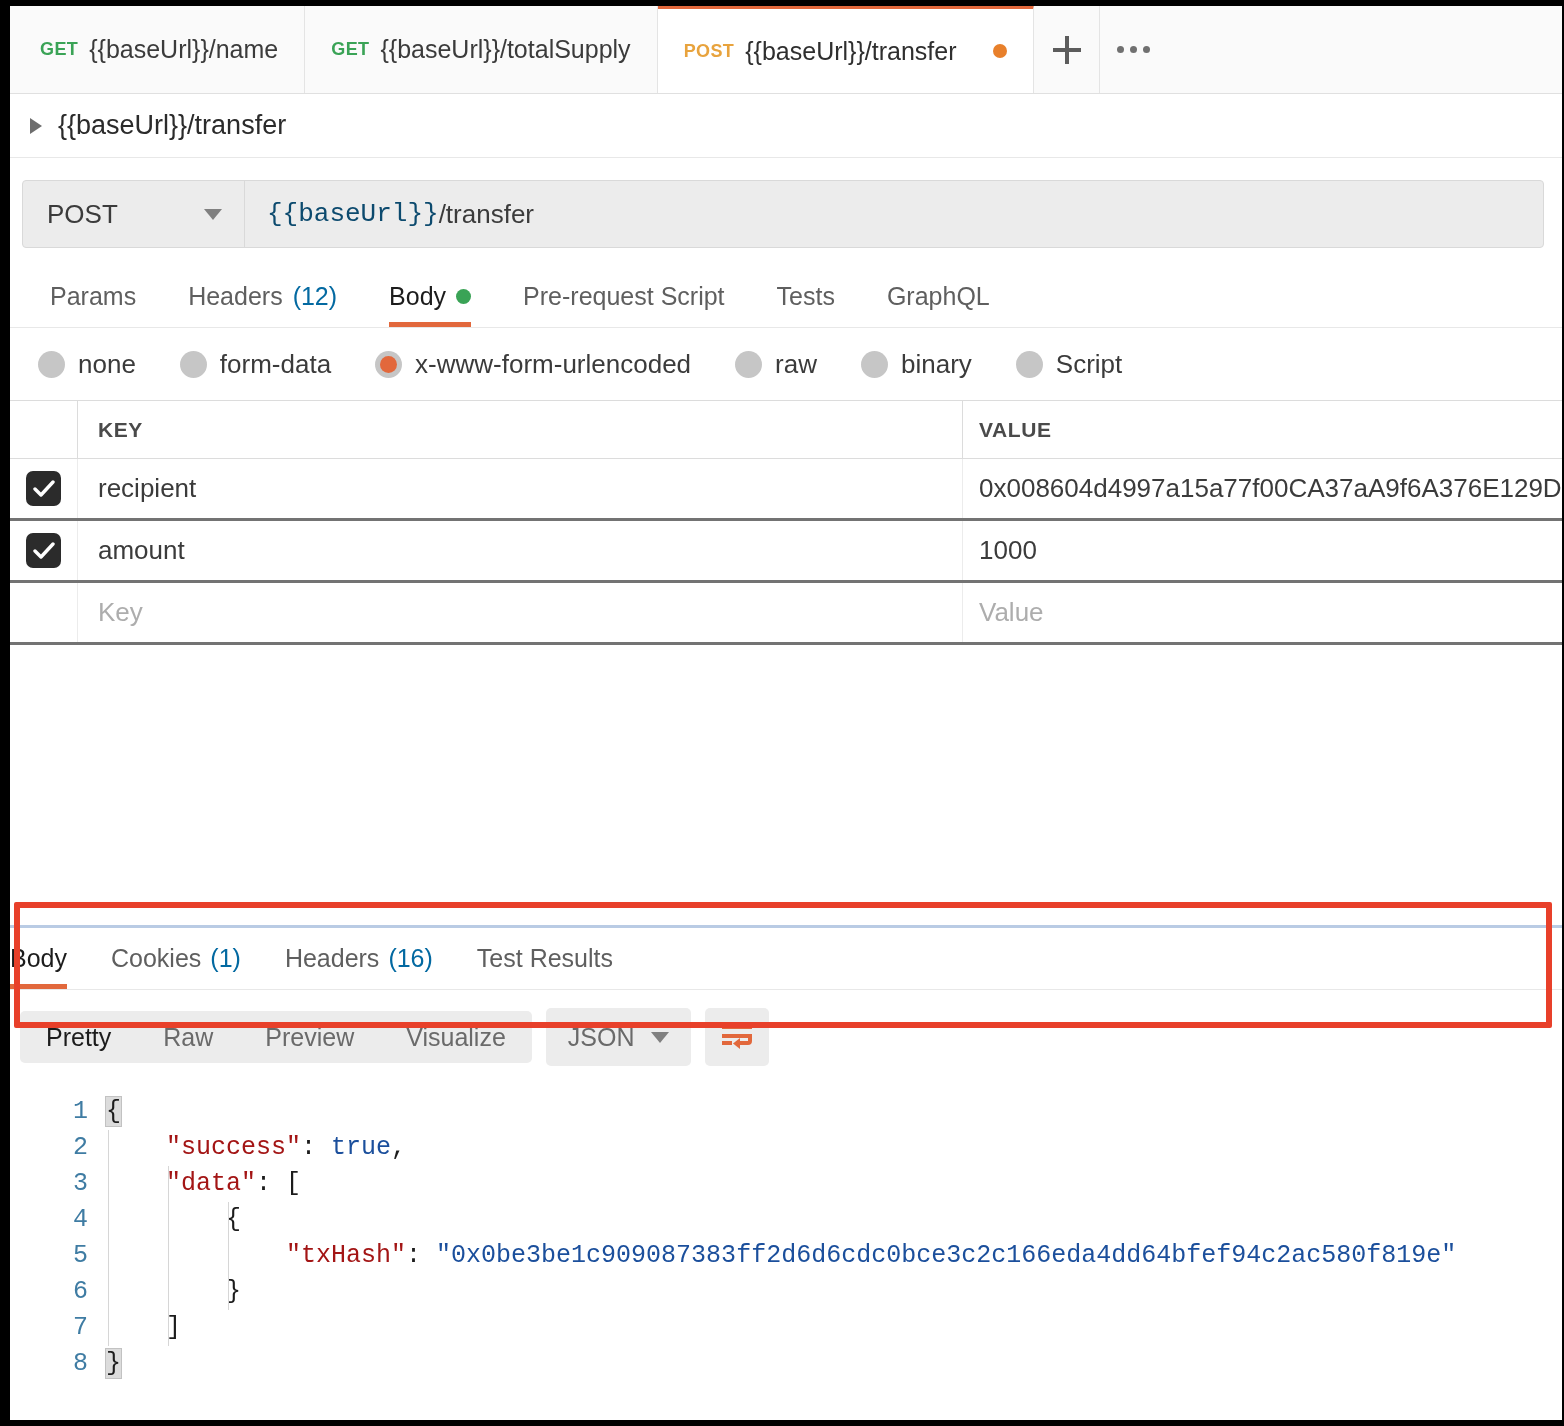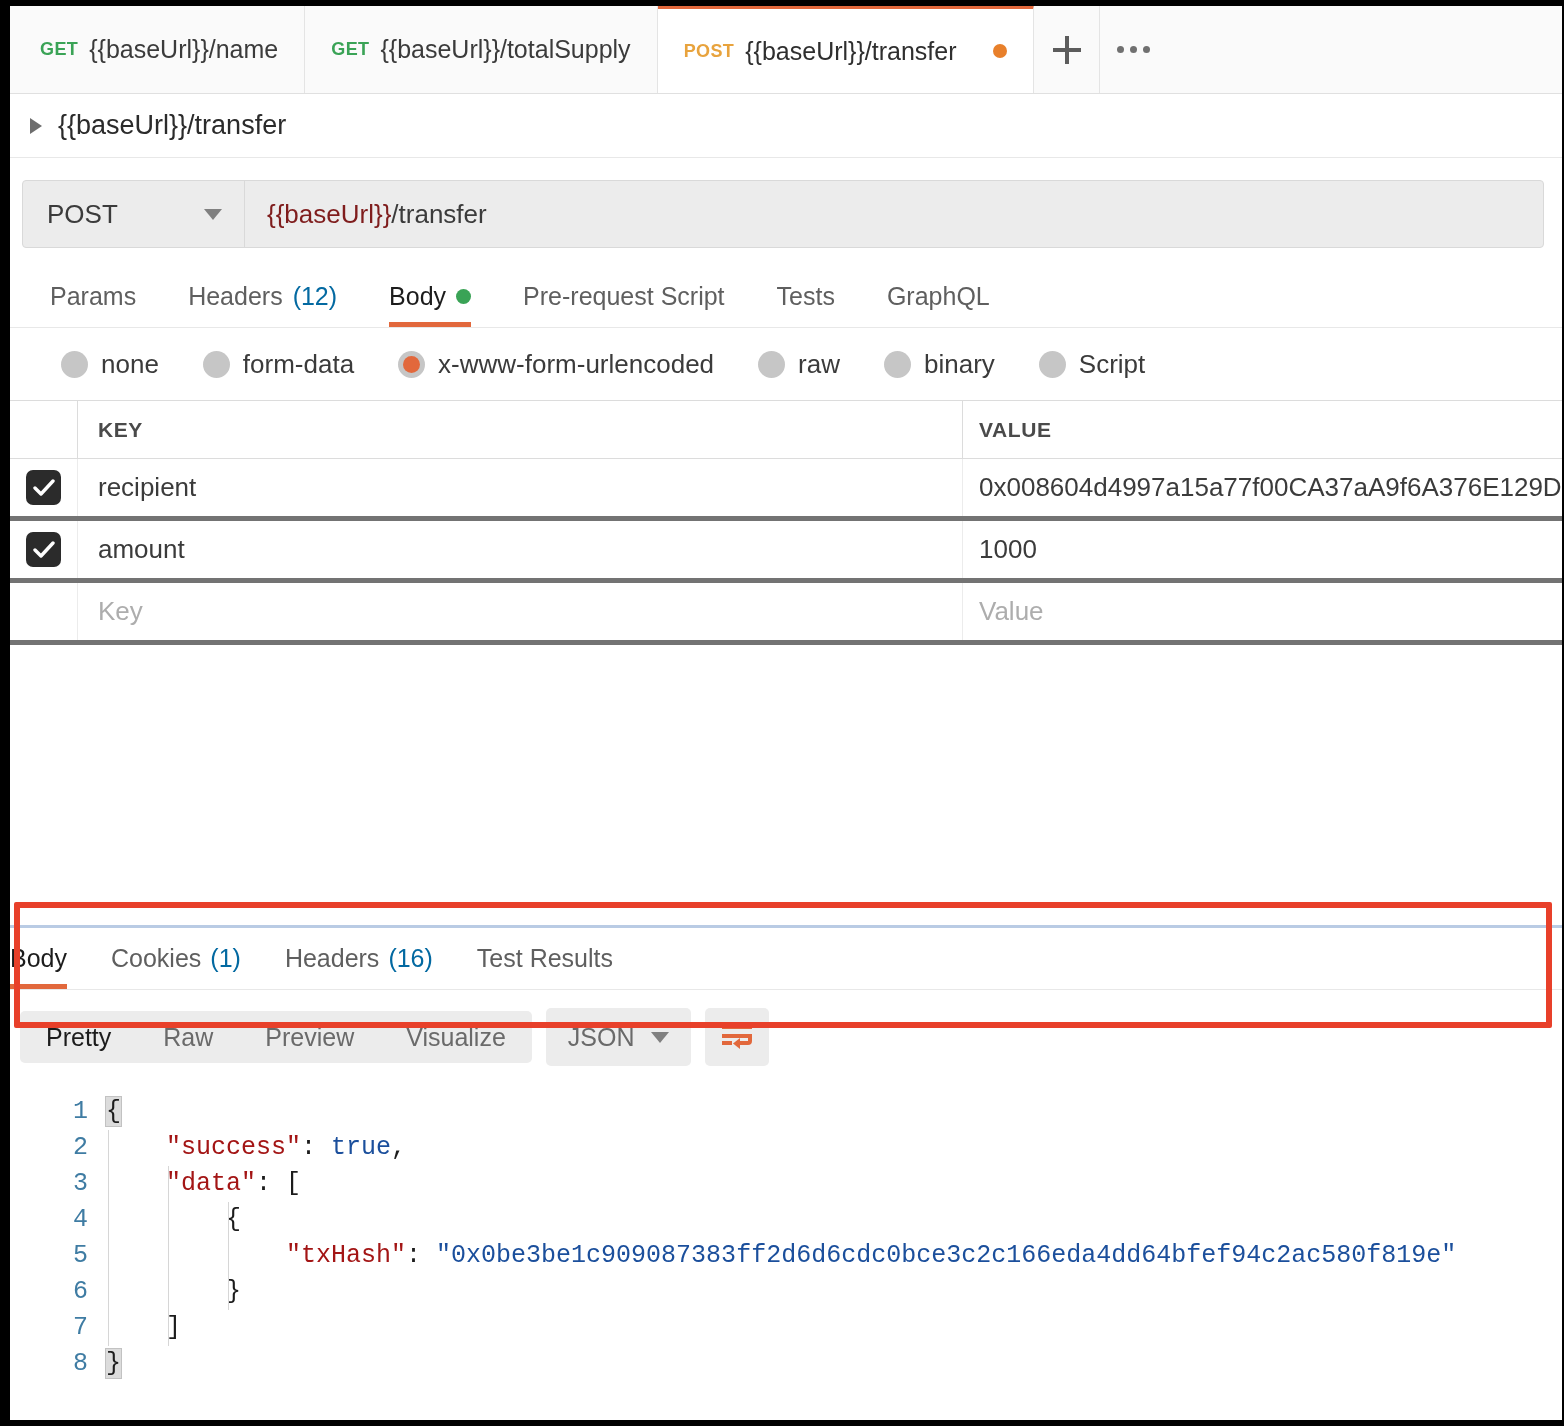--- a/index.html
+++ b/index.html
@@ -119,21 +119,21 @@
     border-left: 9px solid transparent;
     border-right: 9px solid transparent;
   }
   .url-input {
     flex: 1;
     display: flex; align-items: center;
     padding-left: 22px;
     font-size: 26px; color: #3b3b3b;
     cursor: text;
   }
-  .var { color: #7f1d1d; }
+  .var { color: #0c4a6e; font-family: Liberation Mono, monospace; }
 
   
   .reqtabs {
     display: flex; align-items: flex-end;
     gap: 0;
     padding: 0 0 0 14px;
     height: 62px;
     border-bottom: 1px solid #e8e8e8;
     background: #fff;
   }
@@ -157,21 +157,20 @@
     background: #3aa356; display: inline-block;
   }
 
   
   .radiorow {
     display: flex; align-items: center;
     height: 72px;
     padding-left: 28px;
     gap: 0;
     background: #fff;
-    margin-left: 23px;
   }
   .radio-item {
     display: flex; align-items: center; gap: 13px;
     margin-right: 44px;
     font-size: 26px; color: #3b3b3b;
     cursor: pointer;
   }
   .radio-mark {
     width: 27px; height: 27px; border-radius: 50%;
     background: #c6c6c6;
@@ -183,21 +182,21 @@
     background: #e2683c;
   }
 
   
   .kvtable {
     border-top: 1px solid #dcdcdc;
     background: #fff;
   }
   .kvrow {
     display: flex;
-    border-bottom: 5px solid #737373;
+    border-bottom: 3px solid #737373;
     min-height: 62px;
   }
   .kvrow.header { min-height: 58px; border-bottom: 1px solid #dcdcdc; }
   .kv-check {
     width: 68px;
     display: flex; align-items: center; justify-content: center;
     border-right: 1px solid #ececec;
     flex: 0 0 68px;
   }
   .kvrow.header .kv-check { border-right: 1px solid #dcdcdc; }

